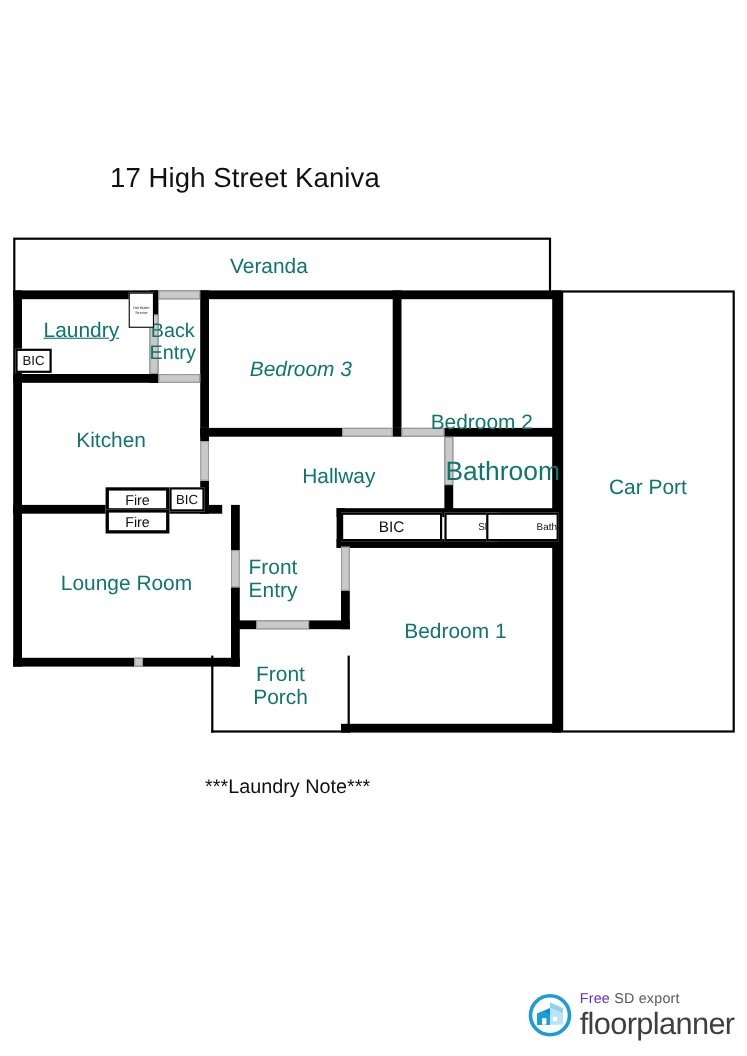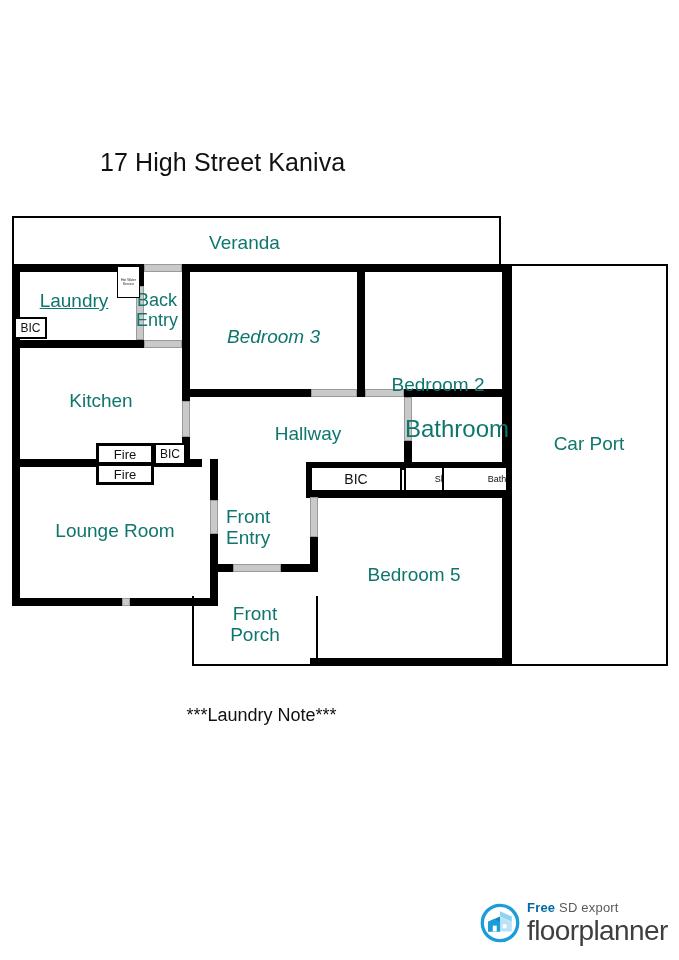--- a/index.html
+++ b/index.html
@@ -142,21 +142,21 @@
     top: 0;
     width: 140px;
   }
   .logo-tagline {
     font-size: 13px;
     color: #58595b;
     letter-spacing: 0.2px;
     line-height: 1;
     padding-top: 3px;
   }
-  .logo-tagline b { color: #0369a1; font-weight: bold; }
+  .logo-tagline b { color: #6d28d9; font-weight: normal; }
   .logo-word {
     font-size: 28px;
     color: #3f3f3f;
     letter-spacing: -0.6px;
     line-height: 1.05;
     padding-top: 2px;
   }
 </style>
 </head>
 <body>
@@ -259,21 +259,21 @@
 
     <div class="room-label" style="left:404px; top:416px; width:106px; font-size:24px;">Bathroom</div>
 
     <div class="room-label" style="left:20px; top:520px; width:190px;">Lounge Room</div>
 
     <div class="room-label two-line" style="left:226px; top:506px; width:82px; text-align:left;">
       <div>Front</div>
       <div>Entry</div>
     </div>
 
-    <div class="room-label" style="left:318px; top:564px; width:192px;">Bedroom 5</div>
+    <div class="room-label" style="left:318px; top:564px; width:192px;">Bedroom 1</div>
 
     <div class="hws" style="left:117px; top:266px; width:23px; height:32px;">Hot Water Service</div>
 
     <div class="fixture" style="left:14px; top:317px; width:33px; height:22px;">BIC</div>
 
     <div class="fixture fire" style="left:96px; top:443px; width:58px; height:22px;">Fire</div>
 
     <div class="fixture fire" style="left:96px; top:463px; width:58px; height:22px;">Fire</div>
 
     <div class="fixture" style="left:154px; top:443px; width:32px; height:22px;">BIC</div>

